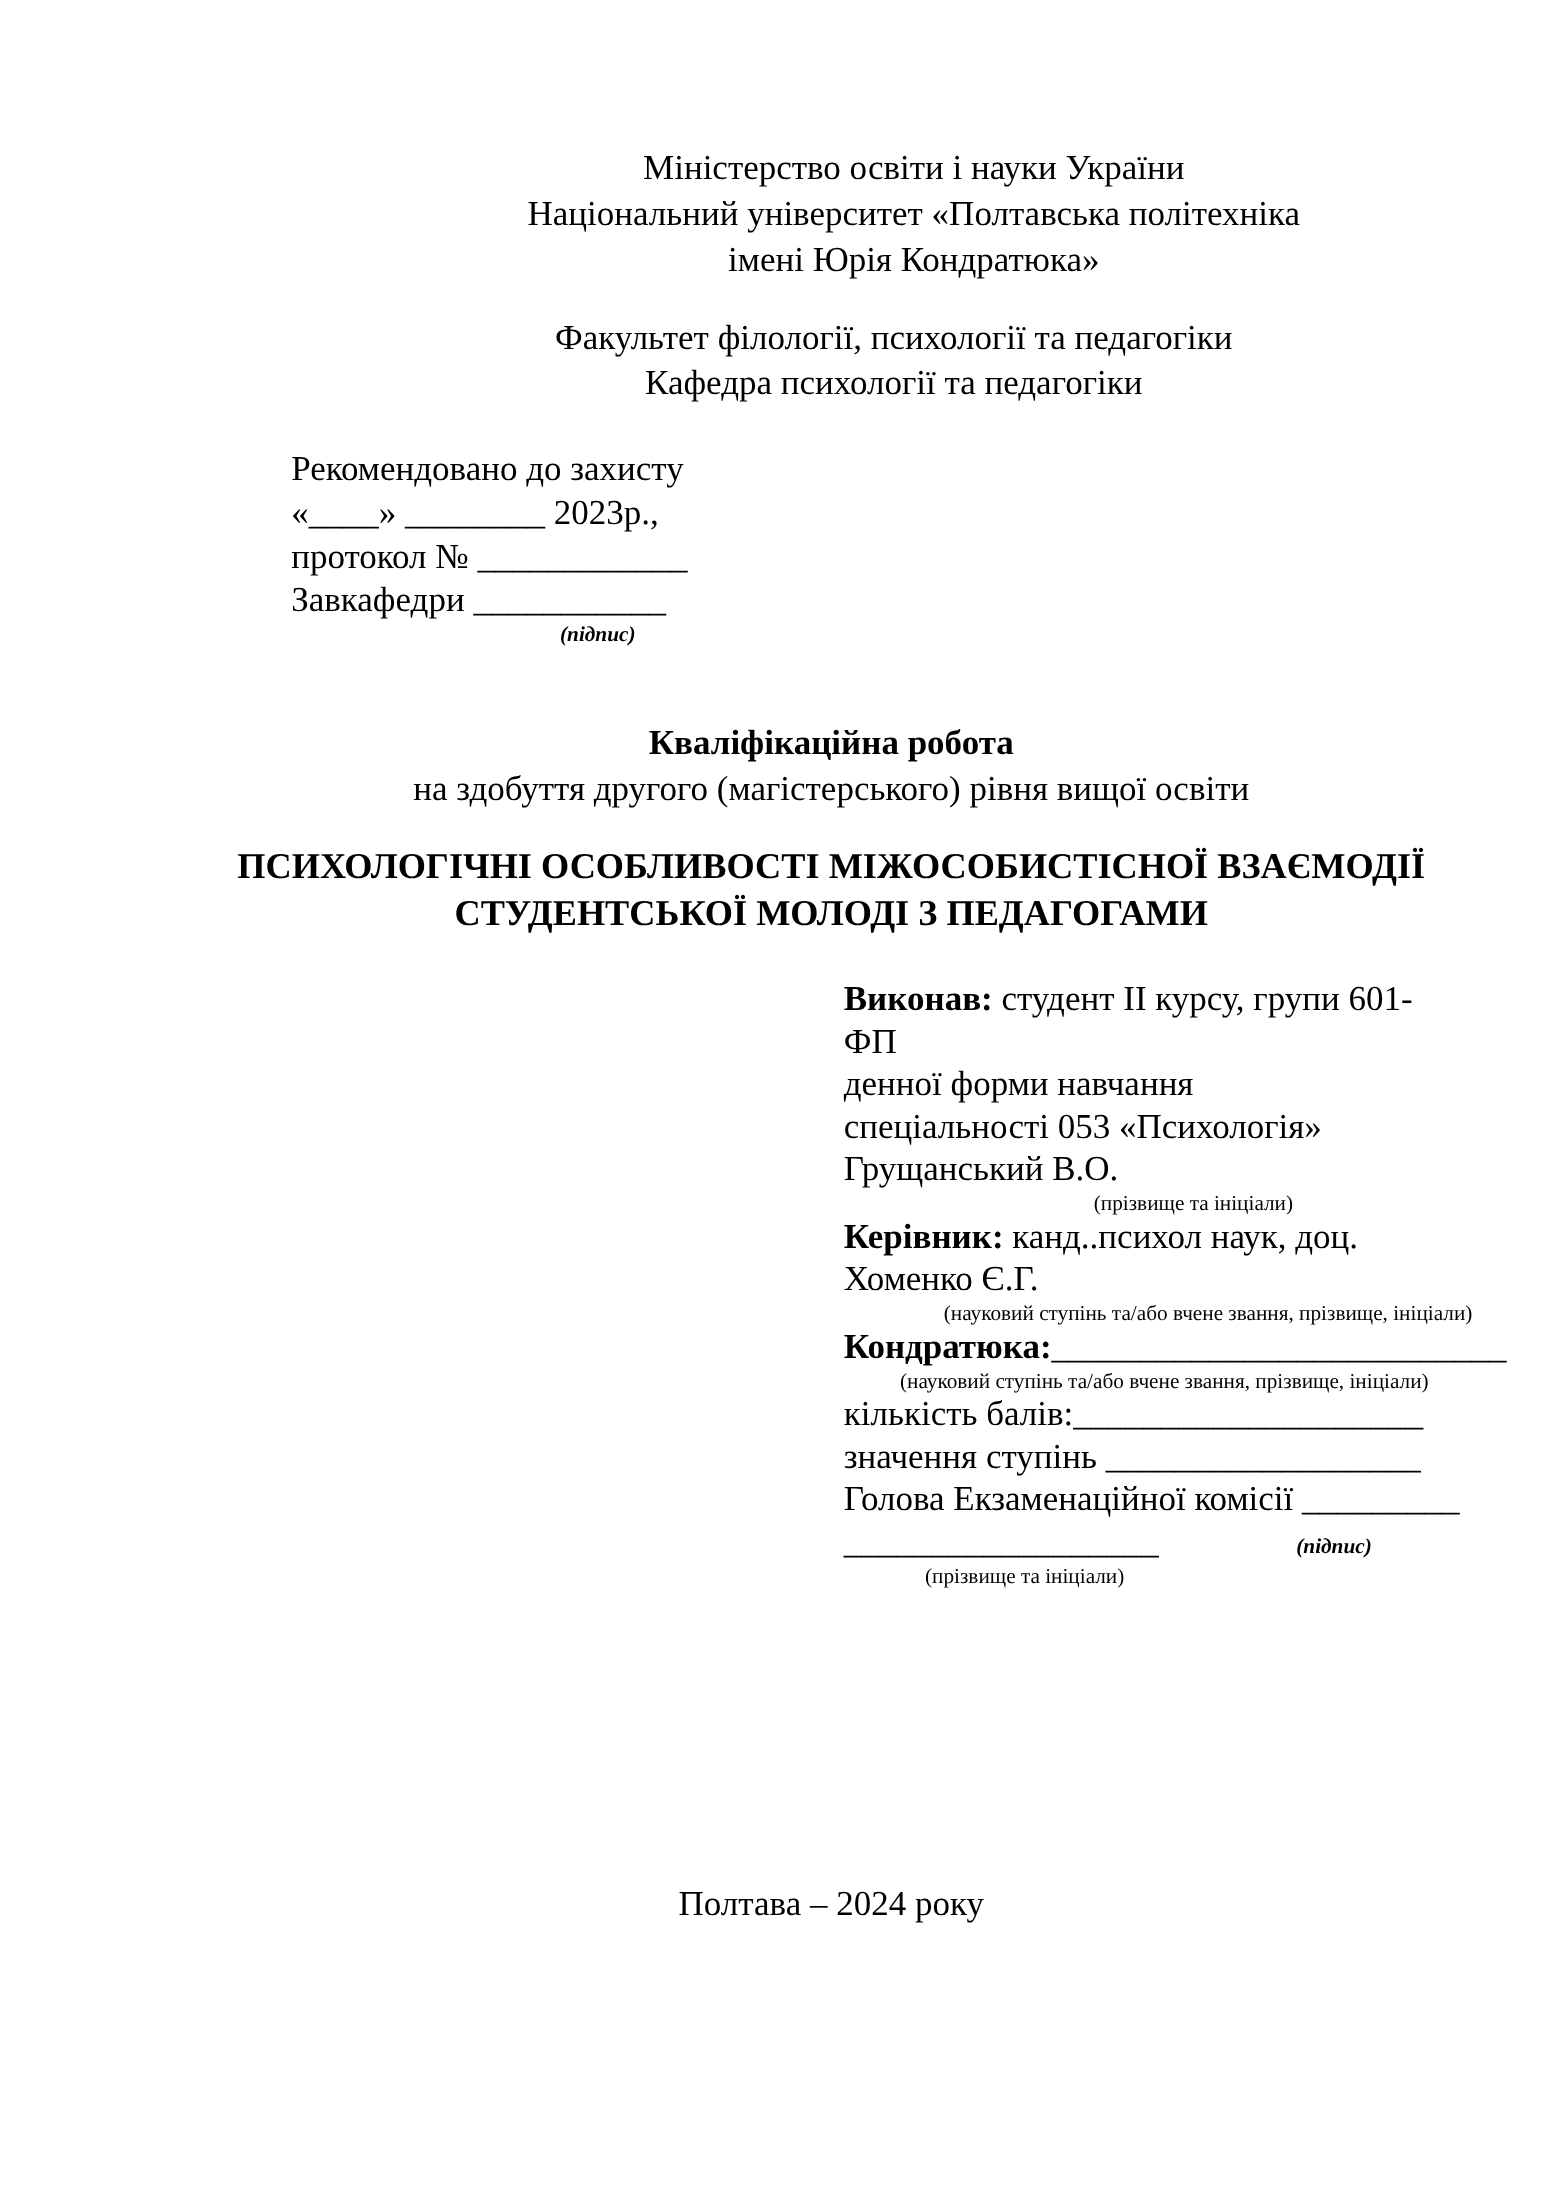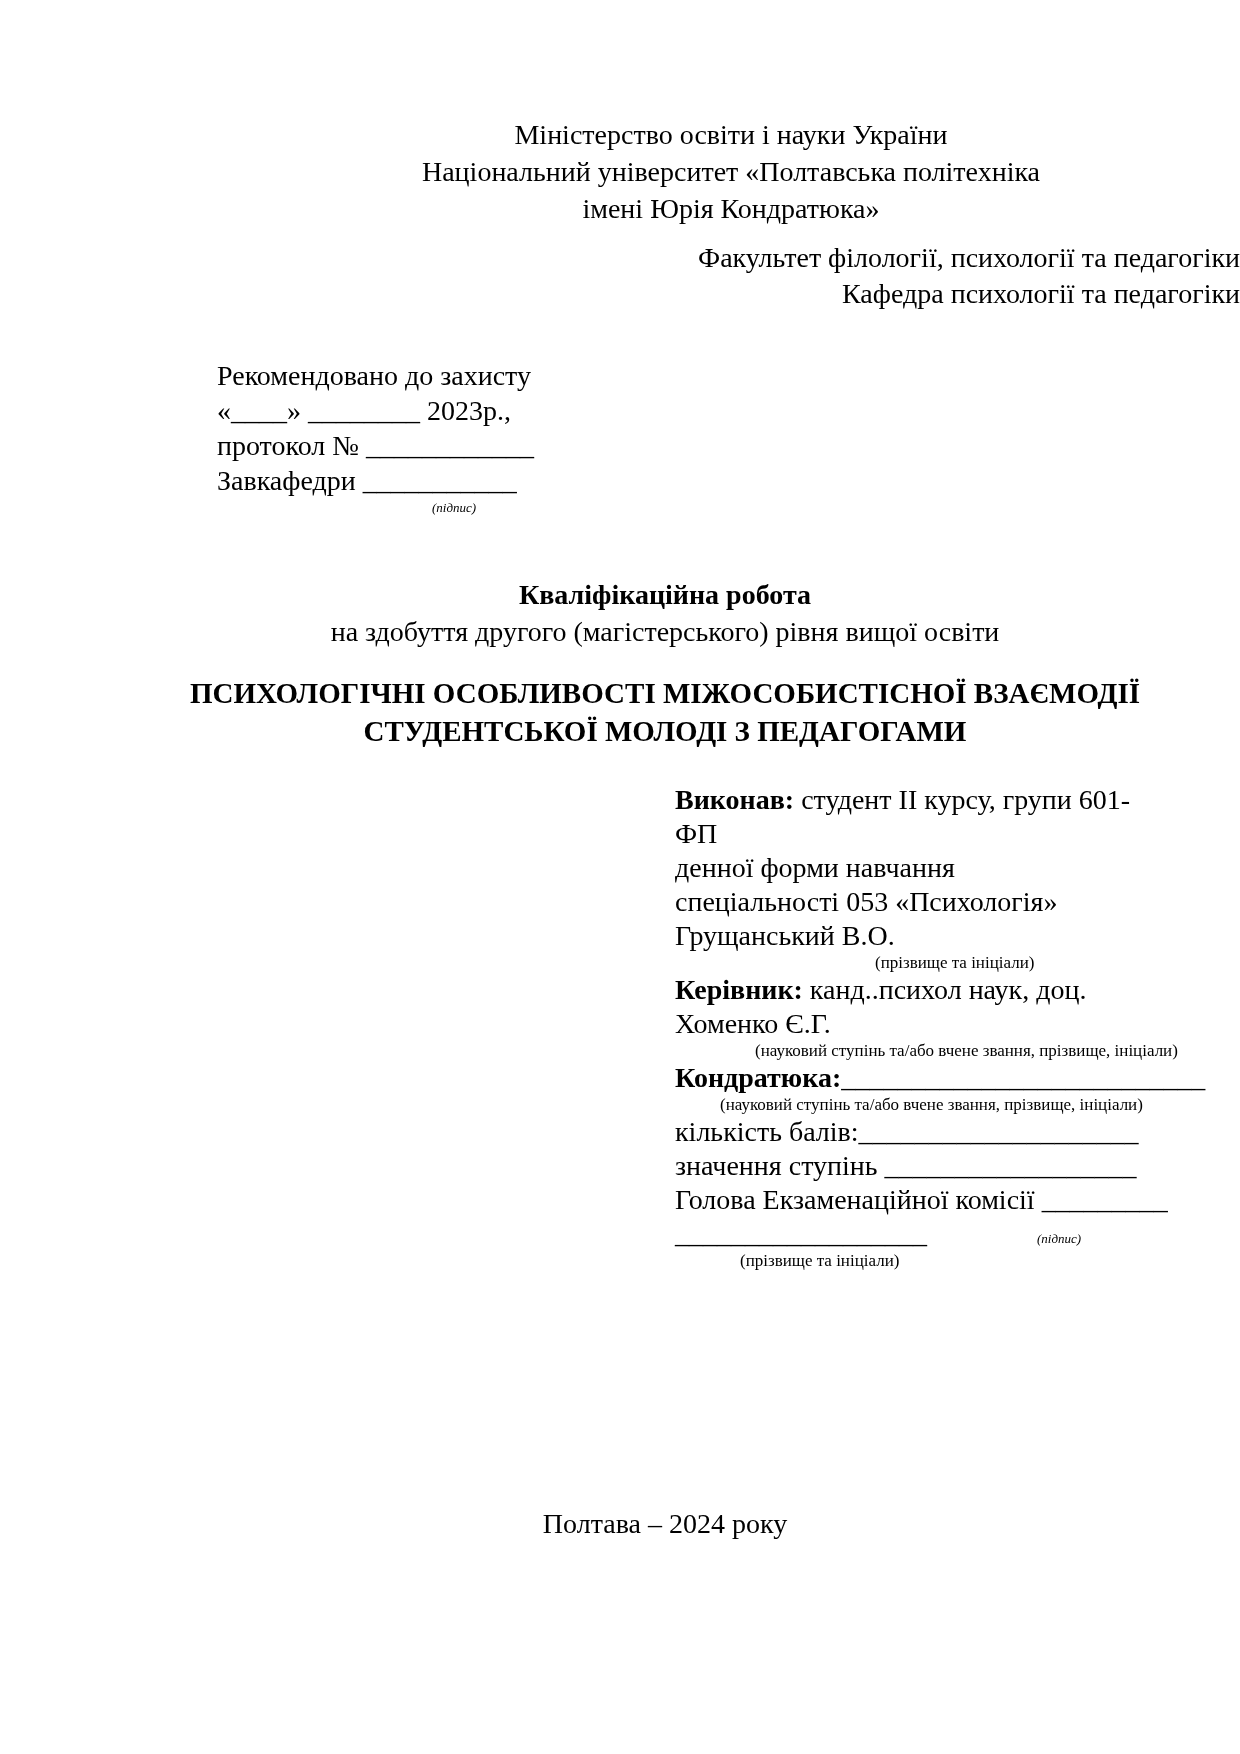--- a/index.html
+++ b/index.html
@@ -8,27 +8,27 @@
     width:1240px;height:1754px;
     background:#ffffff;color:#000;
     font-family:"Liberation Serif", serif;
     font-size:28px;
     overflow:hidden;
   }
   .abs{position:absolute;}
   .center{text-align:center;}
   .b{font-weight:bold;}
   .line{white-space:nowrap;}
-  .small{font-size:13px;line-height:20px;}
+  .small{font-size:17px;line-height:20px;font-weight:bold;}
   .italic{font-style:italic;}
   
   .header-block{top:116px;left:206px;width:1050px;line-height:37px;font-weight:normal;}
-  .faculty-block{top:240px;left:190px;width:1050px;line-height:36px;text-align:right;}
+  .faculty-block{top:253px;left:190px;width:1050px;line-height:36px;}
   
-  .recommend-block{top:358px;left:217px;line-height:35px;}
+  .recommend-block{top:358px;left:233px;line-height:35px;}
   .recommend-block .sig{margin-left:215px;display:block;}
   
   .qual-block{top:576px;left:85px;width:1160px;line-height:37px;}
   .title-block{top:674px;left:85px;width:1160px;line-height:38px;font-weight:bold;font-size:29px;}
   
   .exec-block{top:783px;left:633px;width:600px;margin-left:42px;}
   .exec-block .row{height:34px;line-height:34px;white-space:nowrap;}
   .exec-block .cap{height:20px;line-height:20px;white-space:nowrap;font-size:17px;}
   .cap-name{margin-left:200px;}
   .cap-sup{margin-left:80px;}

